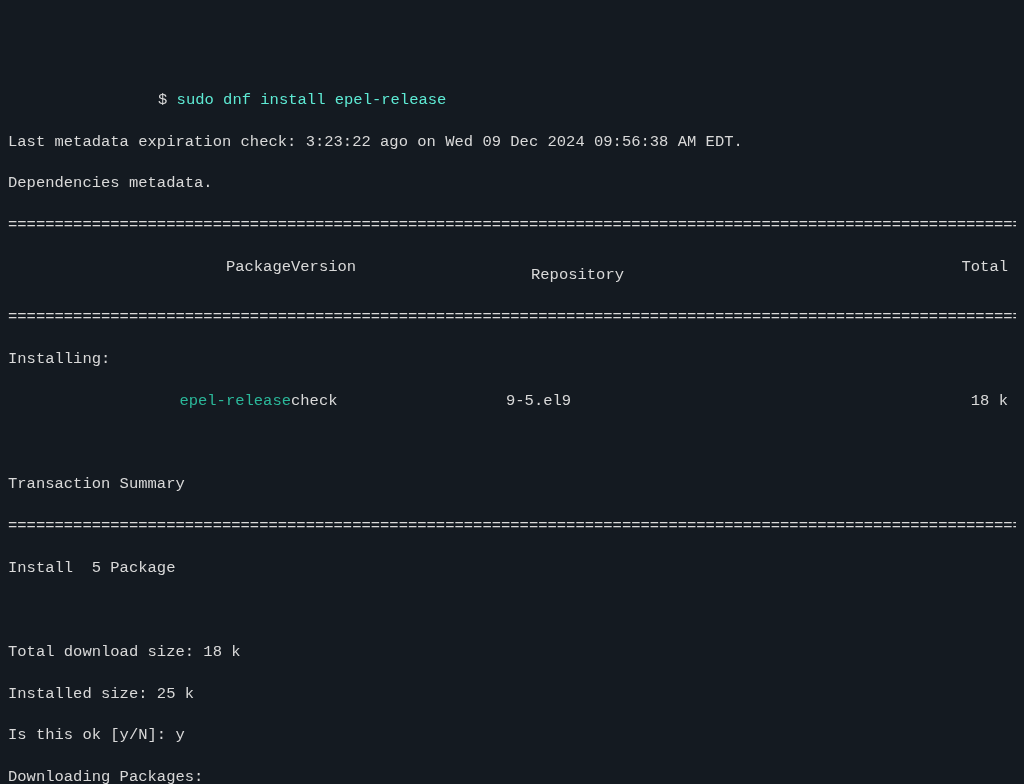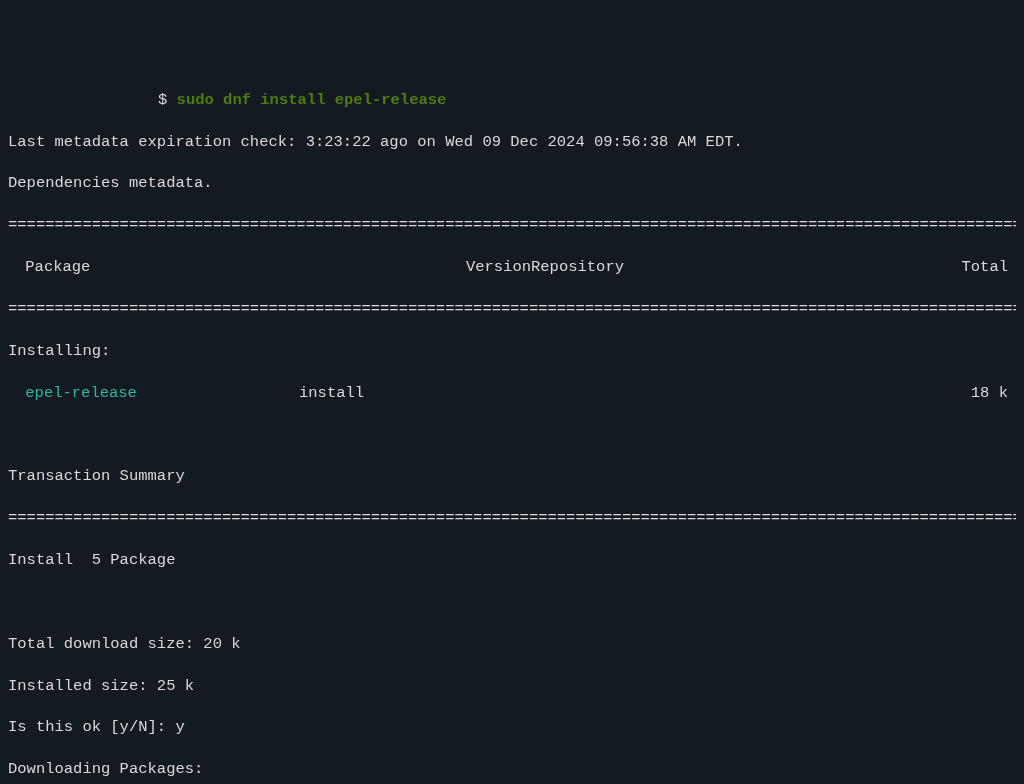--- a/index.html
+++ b/index.html
@@ -16,39 +16,38 @@
       padding: 6px 8px;
       width: 1024px;
       height: 784px;
       overflow: hidden;
       white-space: pre;
     }
     .prompt-line {
       padding-left: 150px;
     }
     .command {
-      color: #4d7c0f;
-      font-weight: 700;
+      color: #5eead4;
+      font-weight: 400;
     }
     .package-highlight {
       color: #2bb89a;
     }
     .col-header {
       display: flex;
       padding: 0 8px;
     }
-    .col-pkg { flex: 0 0 275px; }
+    .col-pkg { flex: 0 0 275px; text-align: right; }
     .col-arch { flex: 0 0 215px; }
-    .col-ver { flex: 0 0 240px; text-align: right; }
-    .col-repo { flex: 0 0 200px; }
+    .col-ver { flex: 0 0 240px; }
+    .col-repo { flex: 0 0 200px; margin-top: 8px; }
     .col-size { flex: 1; text-align: right; }
     .pkg-row {
       display: flex;
       padding: 0 8px;
-      gap: 8px;
     }
     .divider {
       overflow: hidden;
       white-space: nowrap;
       color: #d9d9d9;
     }
     .blank {
       height: 1.35em;
     }
   </style>
@@ -64,29 +63,30 @@
 <div class="col-header">
   <div class="col-pkg"> Package</div>
   <div class="col-ver">Version</div>
   <div class="col-repo">Repository</div>
   <div class="col-size">Total</div>
 </div>
 <div class="divider">================================================================================================================================</div>
 <div>Installing:</div>
 <div class="pkg-row">
   <div class="col-pkg package-highlight"> epel-release</div>
-  <div class="col-arch">install</div>
+  <div class="col-arch">check</div>
+  <div class="col-ver">9-5.el9</div>
   <div class="col-size">18 k</div>
 </div>
 <div class="blank"></div>
 <div>Transaction Summary</div>
 <div class="divider">================================================================================================================================</div>
 <div>Install  5 Package</div>
 <div class="blank"></div>
-<div>Total download size: 20 k</div>
+<div>Total download size: 18 k</div>
 <div>Installed size: 25 k</div>
 <div>Is this ok [y/N]: y</div>
 <div>Downloading Packages:</div>
 
 
 
 
 
 
 

